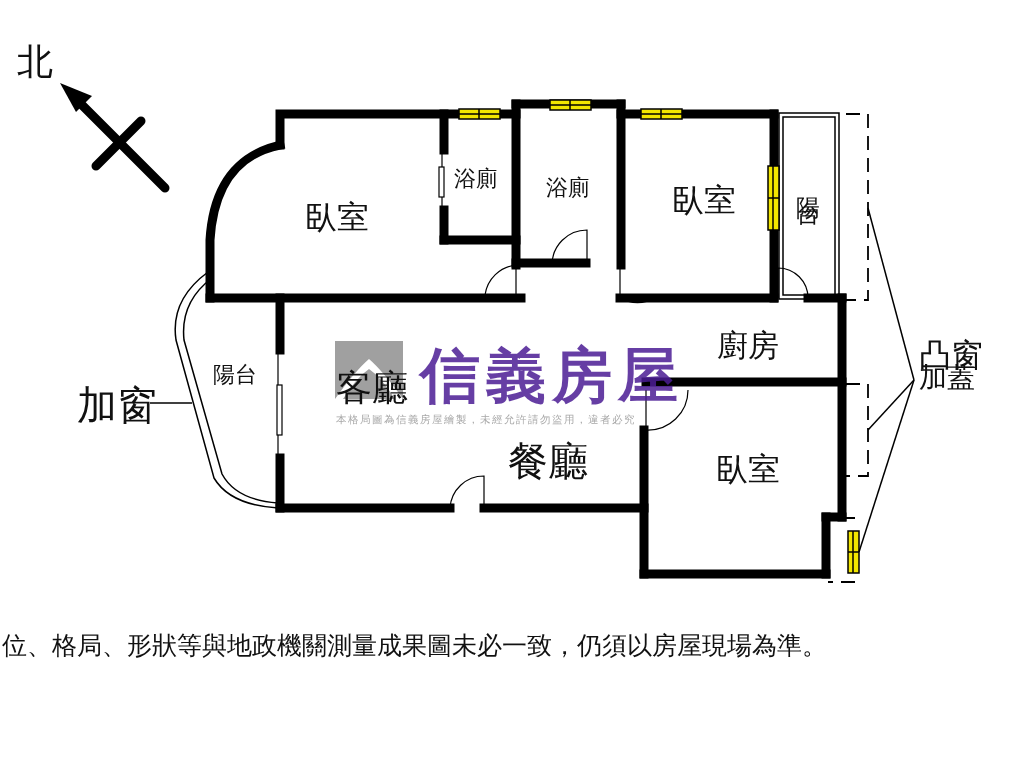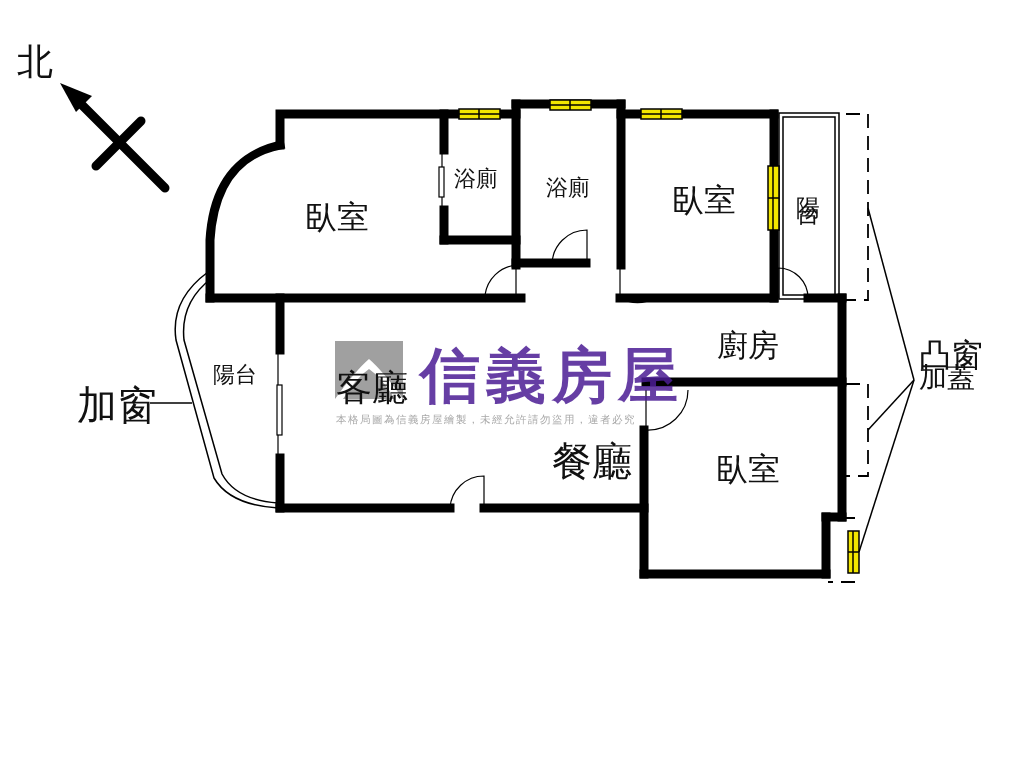--- a/index.html
+++ b/index.html
@@ -135,21 +135,22 @@
 <div class="label north">北</div>
 
 <div class="label room-lg" style="left:305px; top:201px;">臥室</div>
 <div class="label room-sm" style="left:454px; top:168px;">浴廁</div>
 <div class="label room-sm" style="left:546px; top:177px;">浴廁</div>
 <div class="label room-lg" style="left:672px; top:184px;">臥室</div>
 <div class="label vert" style="left:796px; top:178px;">陽台</div>
 <div class="label room-sm" style="left:213px; top:364px;">陽台</div>
 <div class="label room-lg" style="left:336px; top:370px; font-size:36px;">客廳</div>
 <div class="label room-md" style="left:717px; top:332px; font-size:31px;font-family:Liberation Mono, monospace;">廚房</div>
-<div class="label room-lg" style="left:552px; top:441px; font-size:40px;">餐廳</div>
+<div class="label room-lg" style="left:508px; top:441px; font-size:40px;">餐廳</div>
 <div class="label room-lg" style="left:716px; top:453px;">臥室</div>
 
 <div class="label" style="left:77px; top:385px; font-size:40px;">加窗</div>
 <div class="label" style="left:919px; top:339px; font-size:32px;">凸窗</div>
 <div class="label" style="left:919px; top:364px; font-size:28px;">加蓋</div>
 
 <div class="disclaimer">
+  <div>位、格局、形狀等與地政機關測量成果圖未必一致，仍須以房屋現場為準。</div>
 </div>
 
 </body></html>

